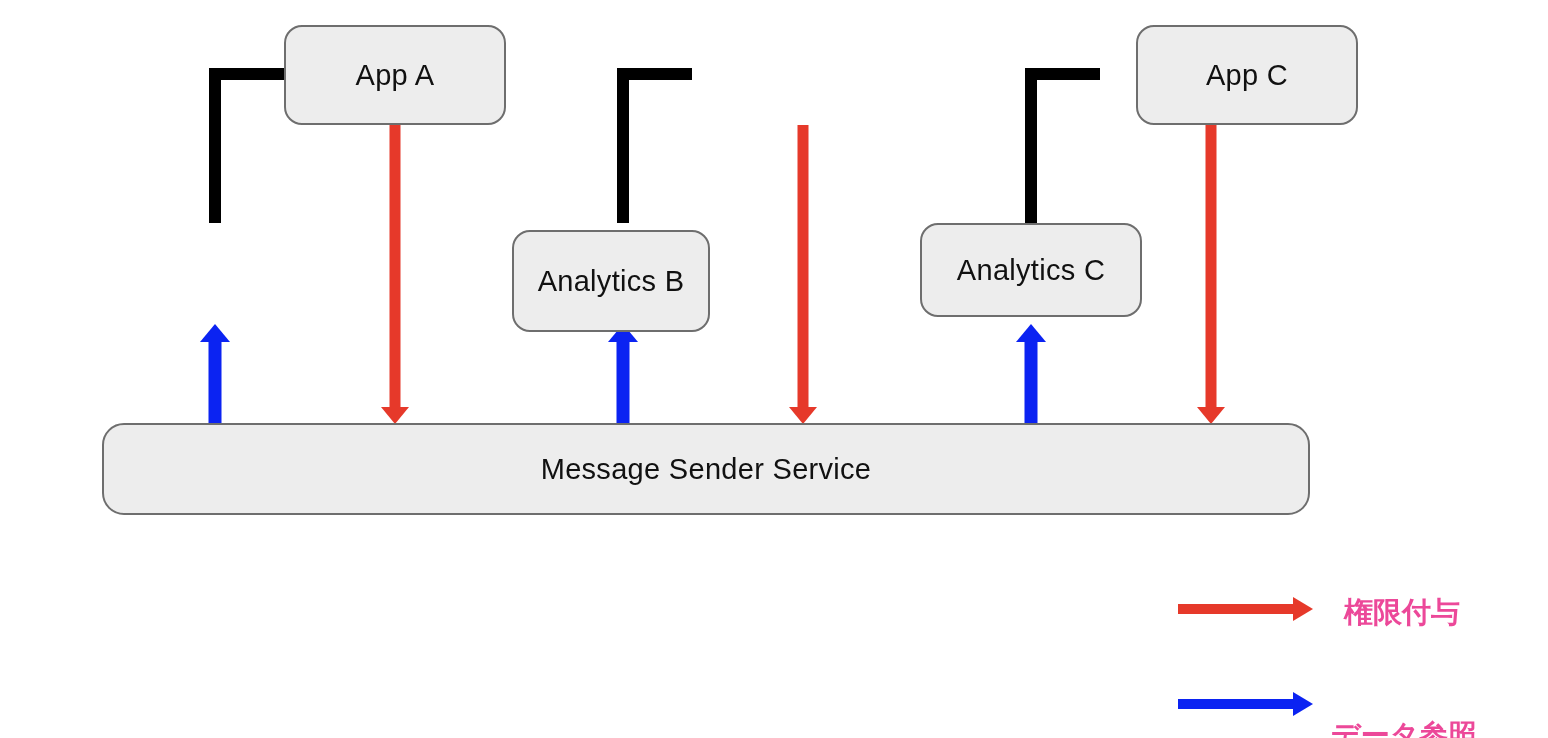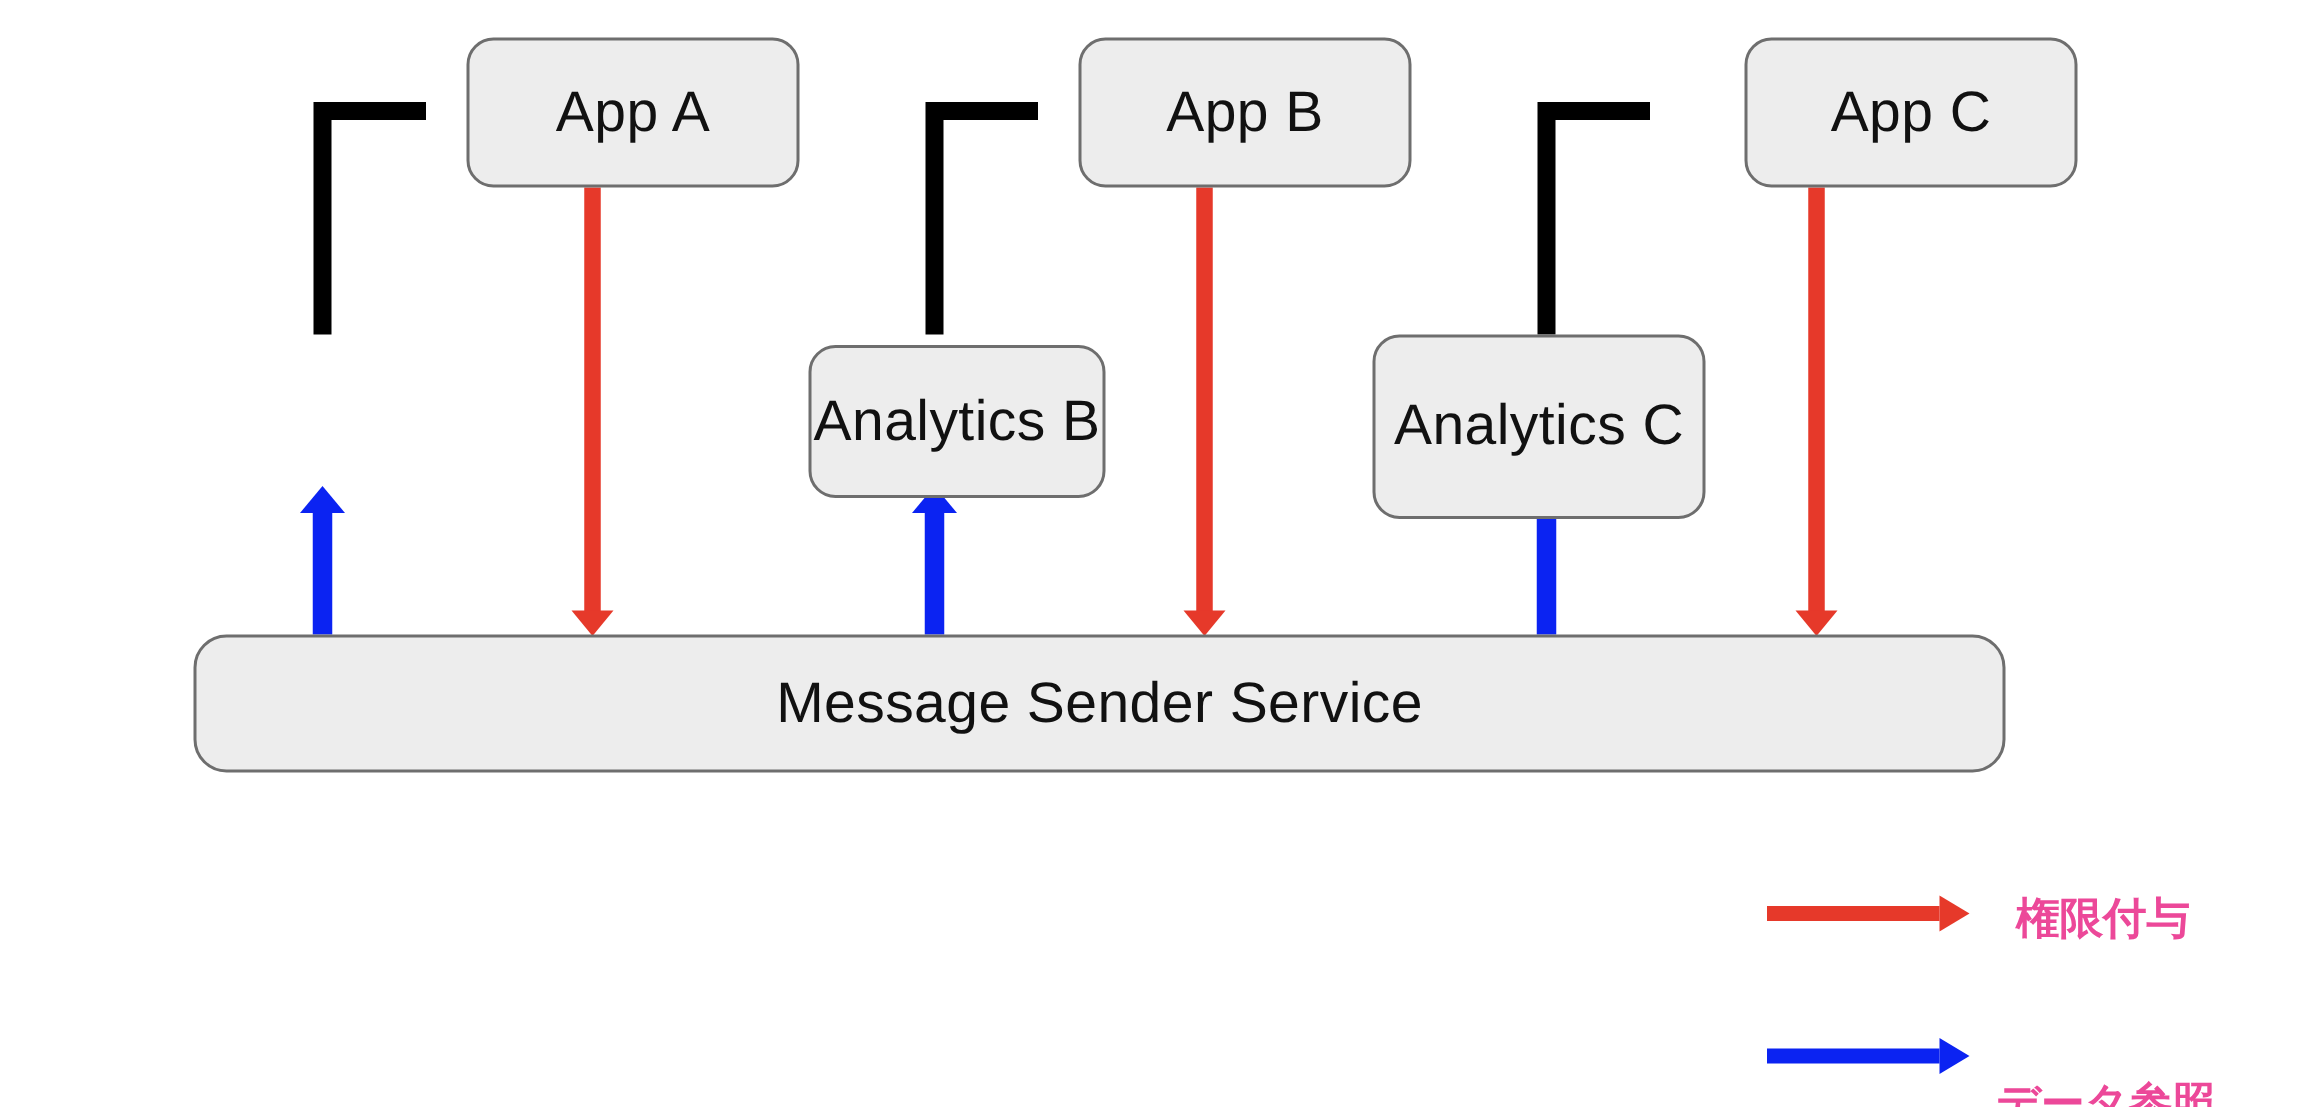--- a/index.html
+++ b/index.html
@@ -18,24 +18,23 @@
   }
   .node {
     position: absolute;
     background: var(--node-fill, #ededed);
     border: 2px solid var(--node-border, #6e6e6e);
     border-radius: 18px;
     box-sizing: border-box;
     display: flex;
     align-items: center;
     justify-content: center;
-    font-size: 38px;
+    font-size: 29px;
     color: var(--label-text, #111111);
     letter-spacing: 0.3px;
-    margin-left: 27px;
   }
   .node.service { border-radius: 22px; }
   .elbow {
     fill: none;
     stroke: var(--connector-black, #000000);
     stroke-width: 12;
     stroke-linecap: butt;
     stroke-linejoin: miter;
   }
   .grant-shaft  { stroke: var(--grant-red, #e6392a); stroke-width: 11; fill: none; }
@@ -79,31 +78,28 @@
 
     <path class="legend-grant-shaft" d="M 1178 609 H 1293"></path>
     <polygon class="grant-head" points="1313,609 1293,597 1293,621"></polygon>
     <path class="legend-ref-shaft" d="M 1178 704 H 1293"></path>
     <polygon class="ref-head" points="1313,704 1293,692 1293,716"></polygon>
   </svg>
 
   <div class="node" style="left:284px; top:25px; width:222px; height:100px;">
     <span>App A</span>
   </div>
-  <div class="node" style="left:692px; top:25px; width:222px; height:100px;">
-    <span>App B</span>
-  </div>
   <div class="node" style="left:1136px; top:25px; width:222px; height:100px;">
     <span>App C</span>
   </div>
 
   <div class="node" style="left:512px; top:230px; width:198px; height:102px;">
     <span>Analytics B</span>
   </div>
-  <div class="node" style="left:888px; top:223px; width:222px; height:123px;">
+  <div class="node" style="left:920px; top:223px; width:222px; height:94px;">
     <span>Analytics C</span>
   </div>
 
   <div class="node service" style="left:102px; top:423px; width:1208px; height:92px;">
     <span>Message Sender Service</span>
   </div>
 
   <div class="legend-label" style="left:1344px; top:593px;">権限付与</div>
   <div class="legend-label" style="left:1331px; top:688px;margin-top:28px;">データ参照</div>
 

